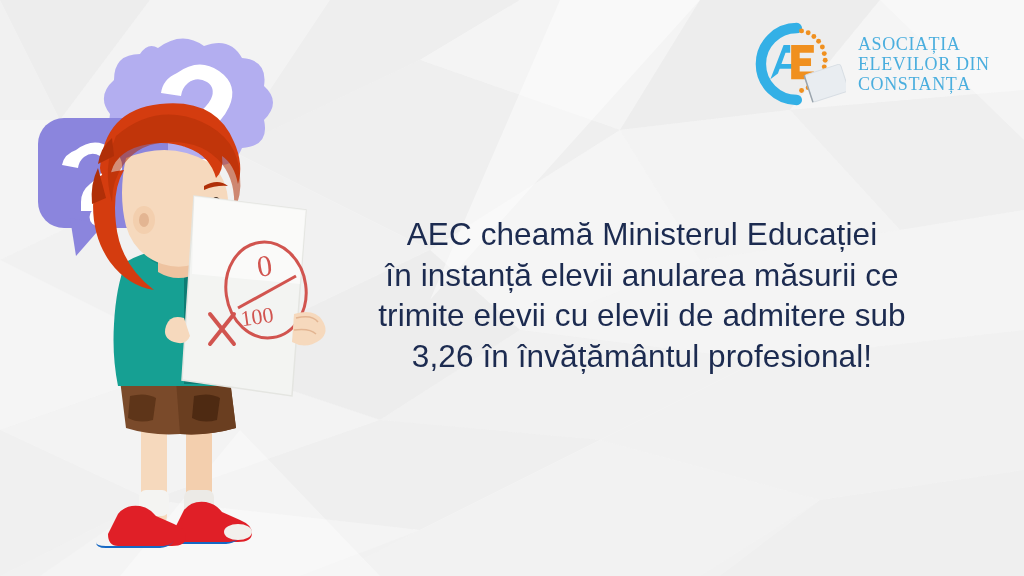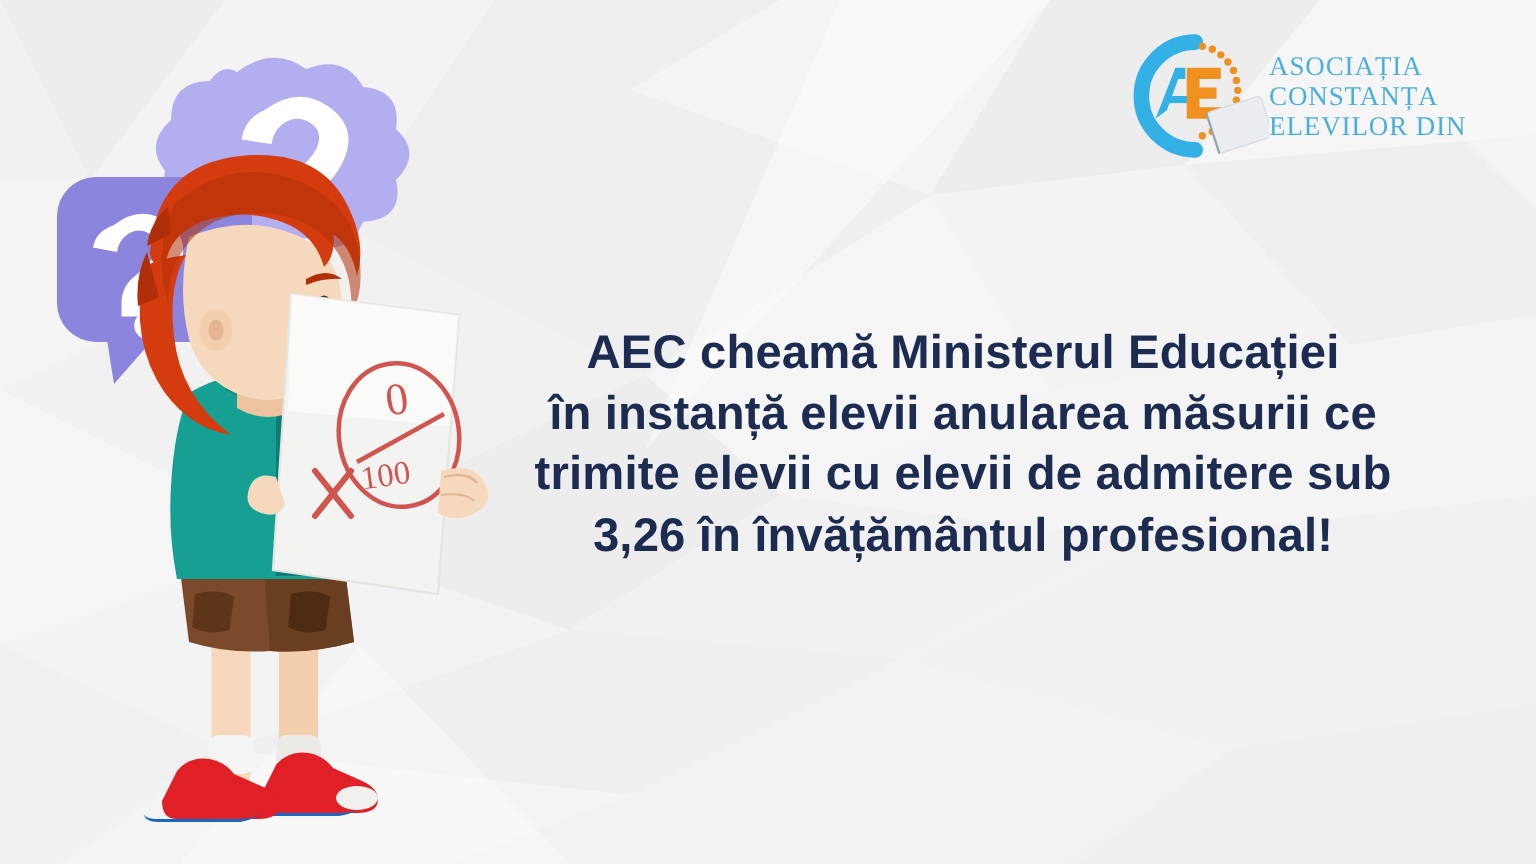--- a/index.html
+++ b/index.html
@@ -31,21 +31,21 @@
     height: 100px;
     display: flex;
     align-items: center;
   }
   .logo-mark {
     width: 104px;
     height: 96px;
     flex: 0 0 auto;
   }
   .logo-words {
-    margin-left: 0;
+    margin-left: 12px;
     display: flex;
     flex-direction: column;
     justify-content: center;
     line-height: 1.13;
   }
   .logo-words span {
     font-family: "Liberation Serif", "DejaVu Serif", serif;
     font-size: 18px;
     letter-spacing: 0.6px;
     color: #4aaede;
@@ -57,21 +57,21 @@
     left: 300px;
     top: 214px;
     width: 684px;
     text-align: center;
     color: #1c2b50;
     font-size: 31.5px;
     line-height: 40.5px;
     font-weight: 400;
     letter-spacing: 0.1px;
   }
-  .headline div { white-space: nowrap; font-weight: bold; }
+  .headline div { white-space: nowrap; }
   
   .illustration {
     position: absolute;
     left: 8px;
     top: 18px;
     width: 340px;
     height: 540px;
   }
 </style>
 </head>
@@ -139,22 +139,22 @@
       <path d="M52 30 L76 30 L76 38 L61 38 L61 44 L73 44 L73 52 L61 52 L61 58 L76 58 L76 66 L52 66 Z" fill="#f0901f"></path>
 
       <g transform="rotate(-18 86 66)">
         <rect x="68" y="56" width="40" height="30" rx="3" fill="#e9edf1"></rect>
         <rect x="68" y="56" width="40" height="30" rx="3" fill="none" stroke="#d7dde3" stroke-width="1"></rect>
         <line x1="68" y1="56" x2="68" y2="86" stroke="#9aa4ad" stroke-width="1.6"></line>
       </g>
     </svg>
     <div class="logo-words">
       <span>ASOCIAȚIA</span>
+      <span>ELEVILOR DIN</span>
       <span>CONSTANȚA</span>
-      <span>ELEVILOR DIN</span>
     </div>
   </div>
 
   <div class="headline">
     <div>AEC cheamă Ministerul Educației</div>
     <div>în instanță elevii anularea măsurii ce</div>
     <div>trimite elevii cu elevii de admitere sub</div>
     <div>3,26 în învățământul profesional!</div>
   </div>
 

